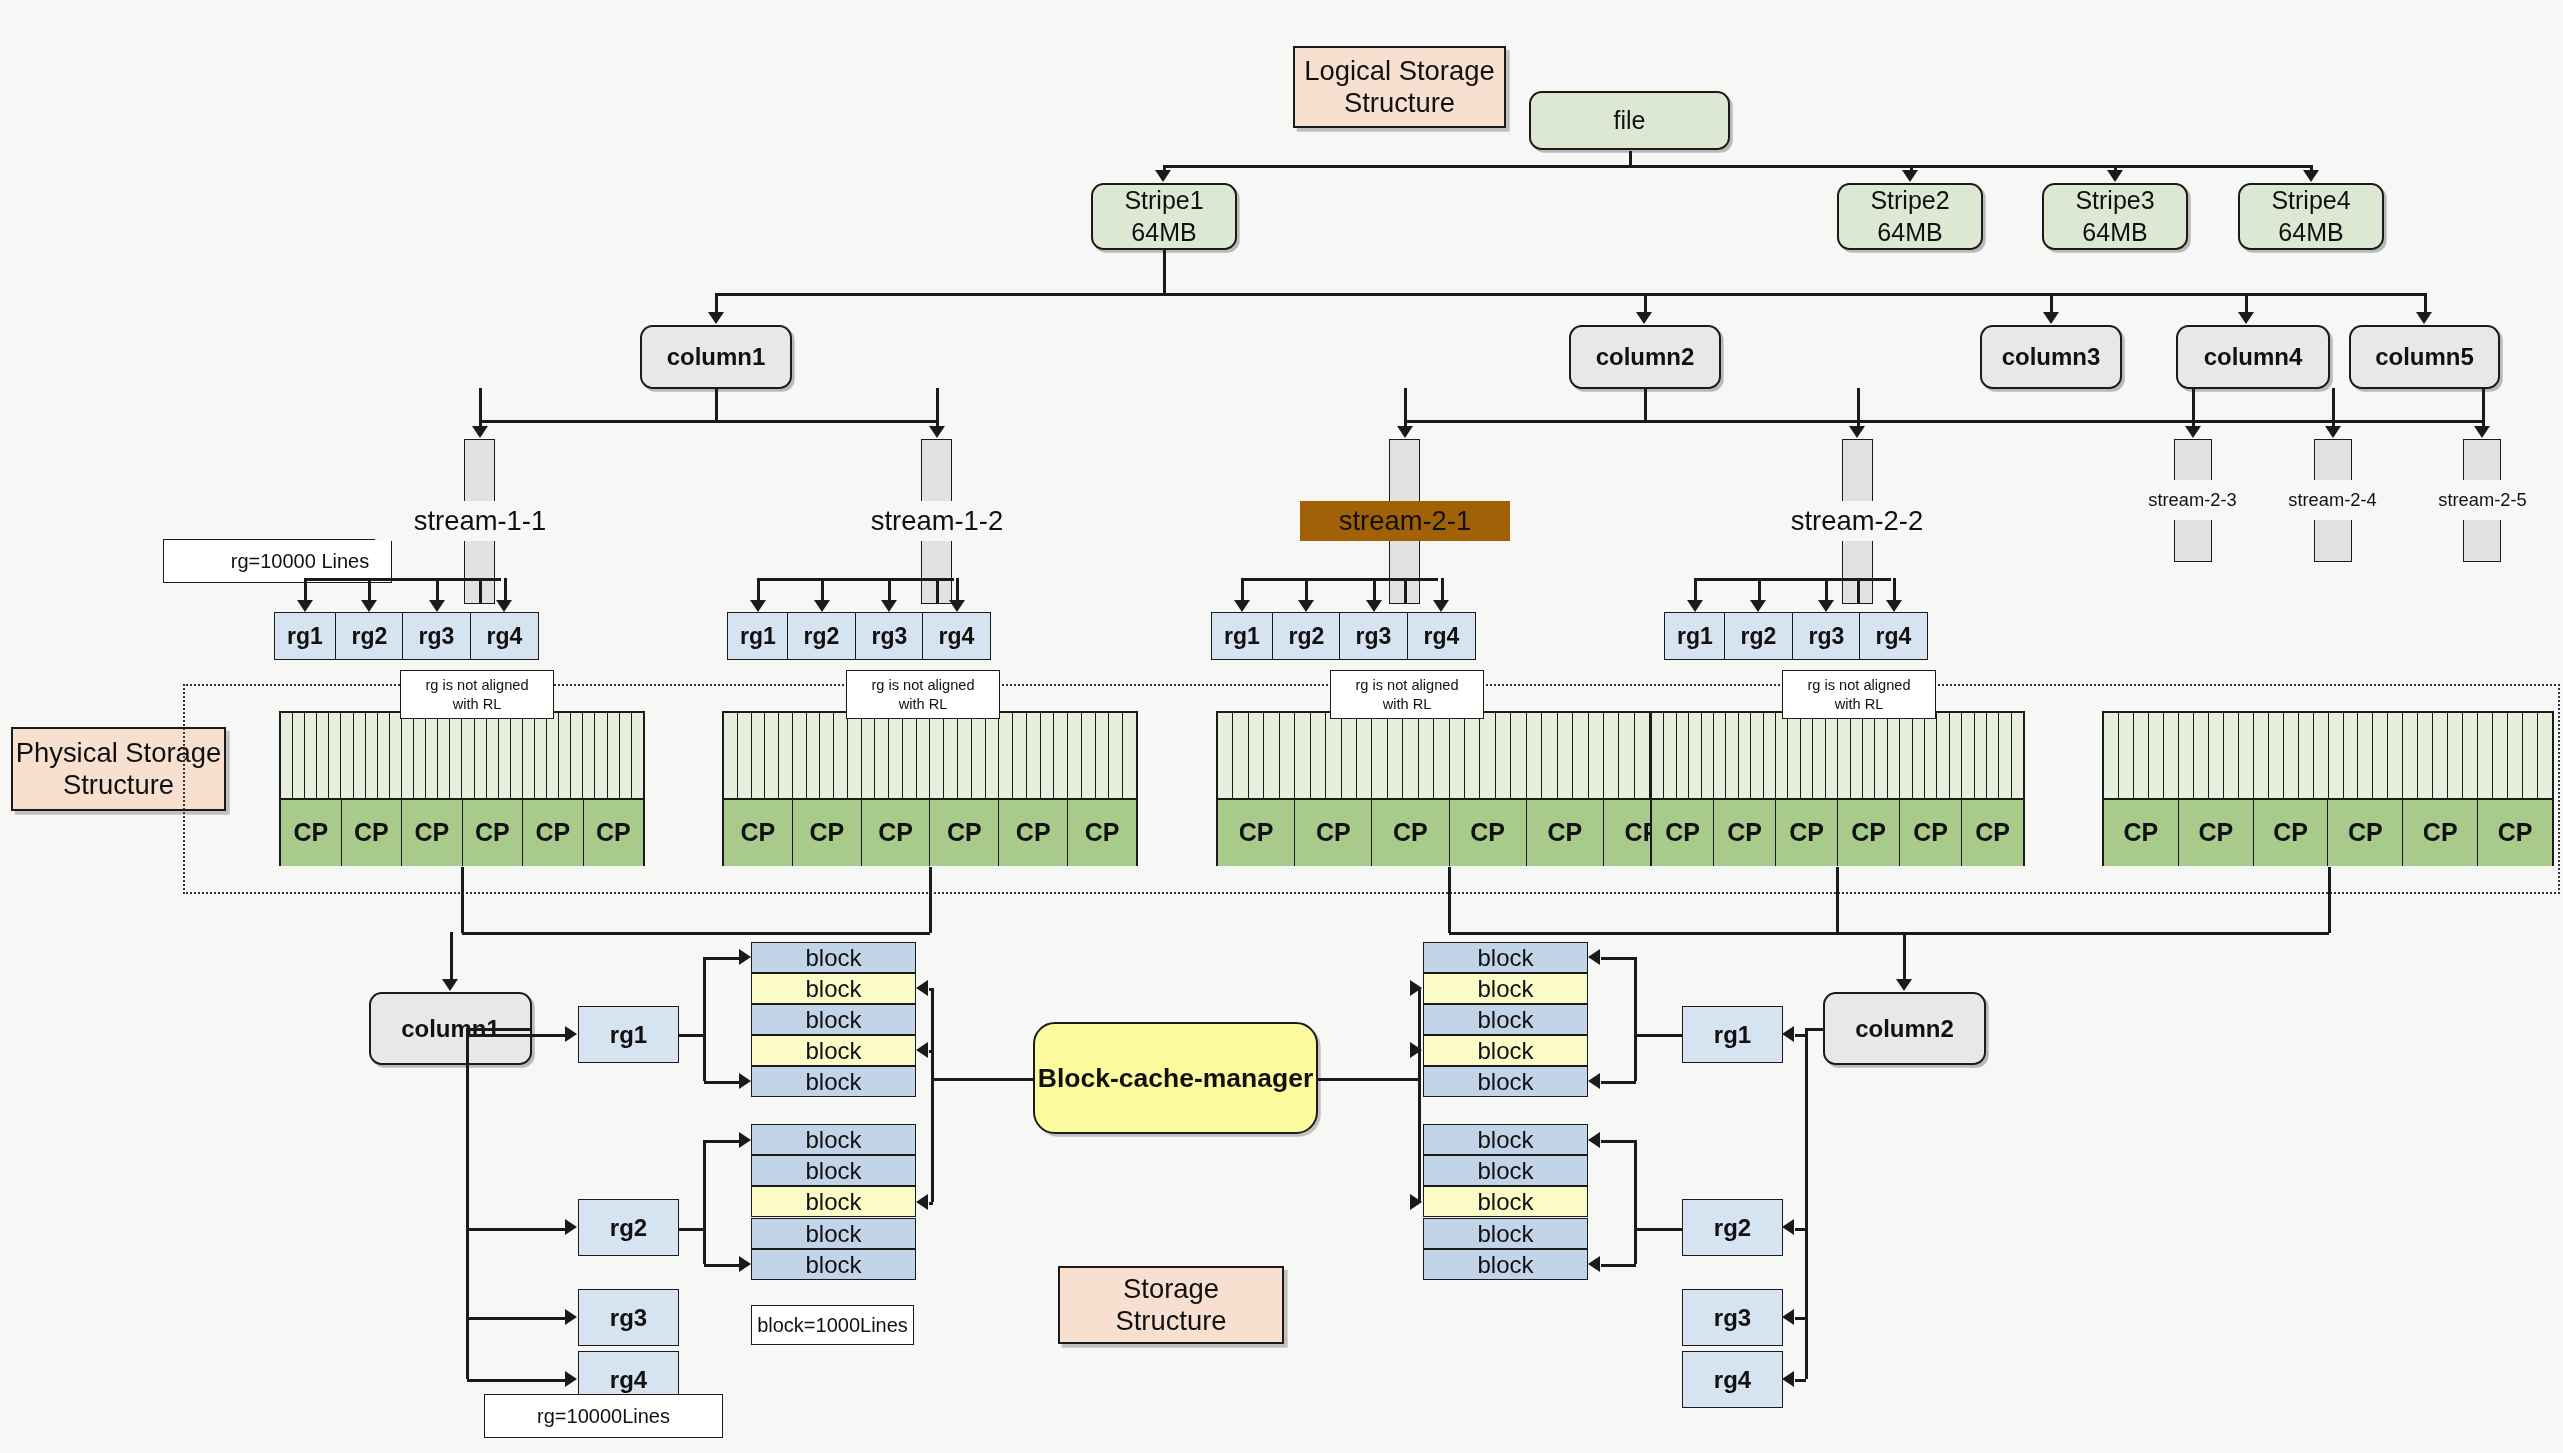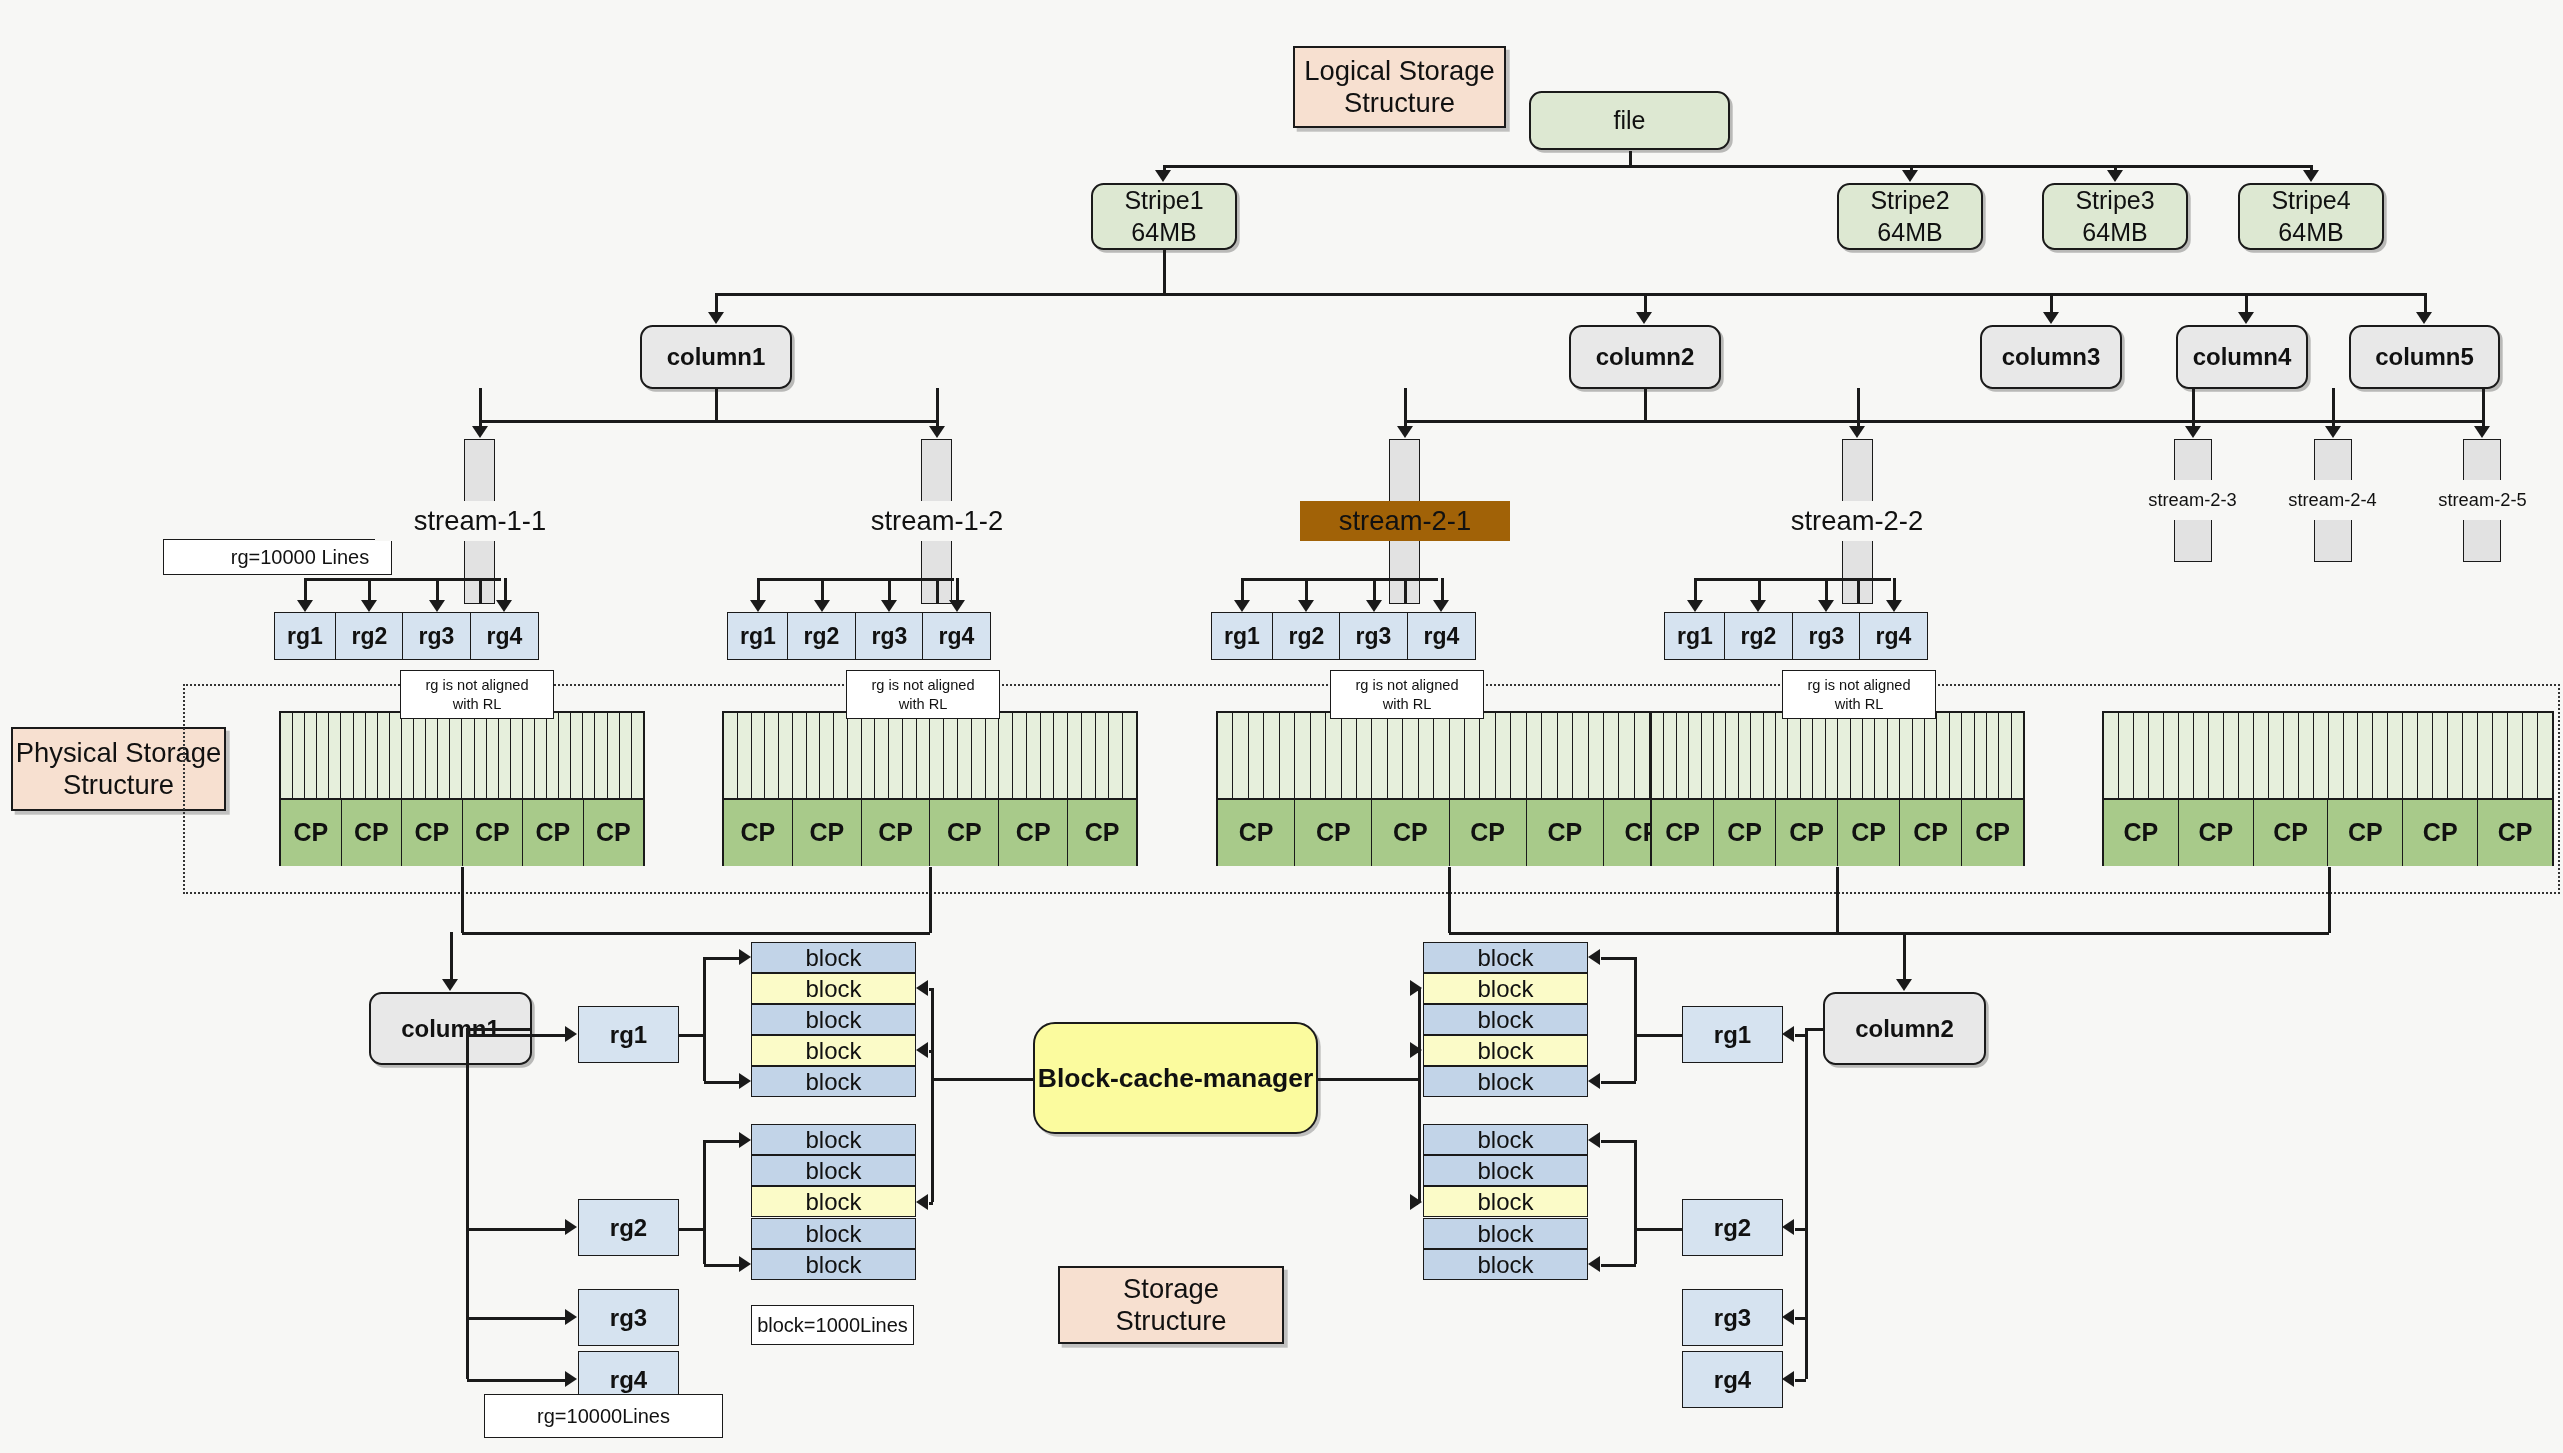--- a/index.html
+++ b/index.html
@@ -96,21 +96,21 @@
     <div class="arw down" style="left: 1155px; top: 170px;"></div>
     <div class="ln lnv" style="left: 1910px; top: 165px; width: 2.7px; height: 5.5px;"></div>
     <div class="arw down" style="left: 1902px; top: 170px;"></div>
     <div class="ln lnv" style="left: 2114px; top: 165px; width: 2.7px; height: 5.5px;"></div>
     <div class="arw down" style="left: 2107px; top: 170px;"></div>
     <div class="ln lnv" style="left: 2310px; top: 165px; width: 2.7px; height: 5.5px;"></div>
     <div class="arw down" style="left: 2303px; top: 170px;"></div>
     <div class="nd grey-r" style="left: 640px; top: 325px; width: 152px; height: 64px;">column1</div>
     <div class="nd grey-r" style="left: 1569px; top: 325px; width: 152px; height: 64px;">column2</div>
     <div class="nd grey-r" style="left: 1980px; top: 325px; width: 142px; height: 64px;">column3</div>
-    <div class="nd grey-r" style="left: 2176px; top: 325px; width: 132px; height: 64px;">column4</div>
+    <div class="nd grey-r" style="left: 2176px; top: 325px; width: 154px; height: 64px;">column4</div>
     <div class="nd grey-r" style="left: 2349px; top: 325px; width: 151px; height: 64px;">column5</div>
     <div class="ln lnv" style="left: 1163px; top: 250px; width: 2.7px; height: 43px;"></div>
     <div class="ln lnh" style="left: 716px; top: 293px; width: 1709px; height: 2.7px;"></div>
     <div class="ln lnv" style="left: 715px; top: 293px; width: 2.7px; height: 19px;"></div>
     <div class="arw down" style="left: 708px; top: 312px;"></div>
     <div class="ln lnv" style="left: 1644px; top: 293px; width: 2.7px; height: 19px;"></div>
     <div class="arw down" style="left: 1636px; top: 312px;"></div>
     <div class="ln lnv" style="left: 2050px; top: 293px; width: 2.7px; height: 19px;"></div>
     <div class="arw down" style="left: 2043px; top: 312px;"></div>
     <div class="ln lnv" style="left: 2245px; top: 293px; width: 2.7px; height: 19px;"></div>
@@ -149,21 +149,21 @@
     <div class="ln lnv" style="left: 715px; top: 388px; width: 2.7px; height: 32px;"></div>
     <div class="ln lnh" style="left: 1405px; top: 420px; width: 1078px; height: 2.7px;"></div>
     <div class="ln lnv" style="left: 1644px; top: 388px; width: 2.7px; height: 32px;"></div>
     <div class="ln lnv" style="left: 479px; top: 420px; width: 2.7px; height: 5.5px;"></div>
     <div class="ln lnv" style="left: 936px; top: 420px; width: 2.7px; height: 5.5px;"></div>
     <div class="ln lnv" style="left: 1404px; top: 420px; width: 2.7px; height: 5.5px;"></div>
     <div class="ln lnv" style="left: 1857px; top: 420px; width: 2.7px; height: 5.5px;"></div>
     <div class="ln lnv" style="left: 2192px; top: 420px; width: 2.7px; height: 5.5px;"></div>
     <div class="ln lnv" style="left: 2332px; top: 420px; width: 2.7px; height: 5.5px;"></div>
     <div class="ln lnv" style="left: 2482px; top: 420px; width: 2.7px; height: 5.5px;"></div>
-    <div class="nd note" style="left: 163px; top: 539px; width: 229px; height: 36px; padding-left: 45px;">rg=10000 Lines</div>
+    <div class="nd note" style="left: 163px; top: 539px; width: 229px; height: 44px; padding-left: 45px;">rg=10000 Lines</div>
     <div class="nd rg-cell" style="left: 274px; top: 612px; width: 62px; height: 48px;">rg1</div>
     <div class="ln lnv" style="left: 304px; top: 578px; width: 2.7px; height: 22px;"></div>
     <div class="arw down" style="left: 297px; top: 600px;"></div>
     <div class="nd rg-cell" style="left: 335px; top: 612px; width: 69px; height: 48px;">rg2</div>
     <div class="ln lnv" style="left: 368px; top: 578px; width: 2.7px; height: 22px;"></div>
     <div class="arw down" style="left: 361px; top: 600px;"></div>
     <div class="nd rg-cell" style="left: 402px; top: 612px; width: 69px; height: 48px;">rg3</div>
     <div class="ln lnv" style="left: 436px; top: 578px; width: 2.7px; height: 22px;"></div>
     <div class="arw down" style="left: 429px; top: 600px;"></div>
     <div class="nd rg-cell" style="left: 470px; top: 612px; width: 69px; height: 48px;">rg4</div>

